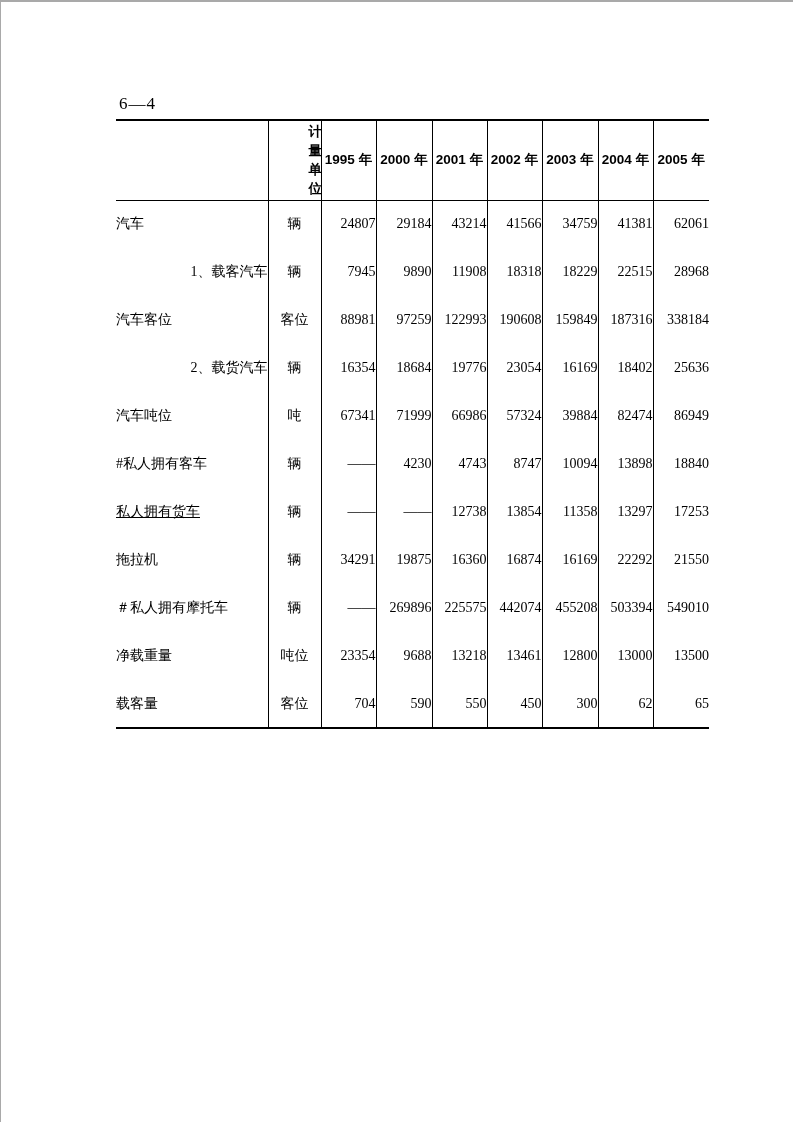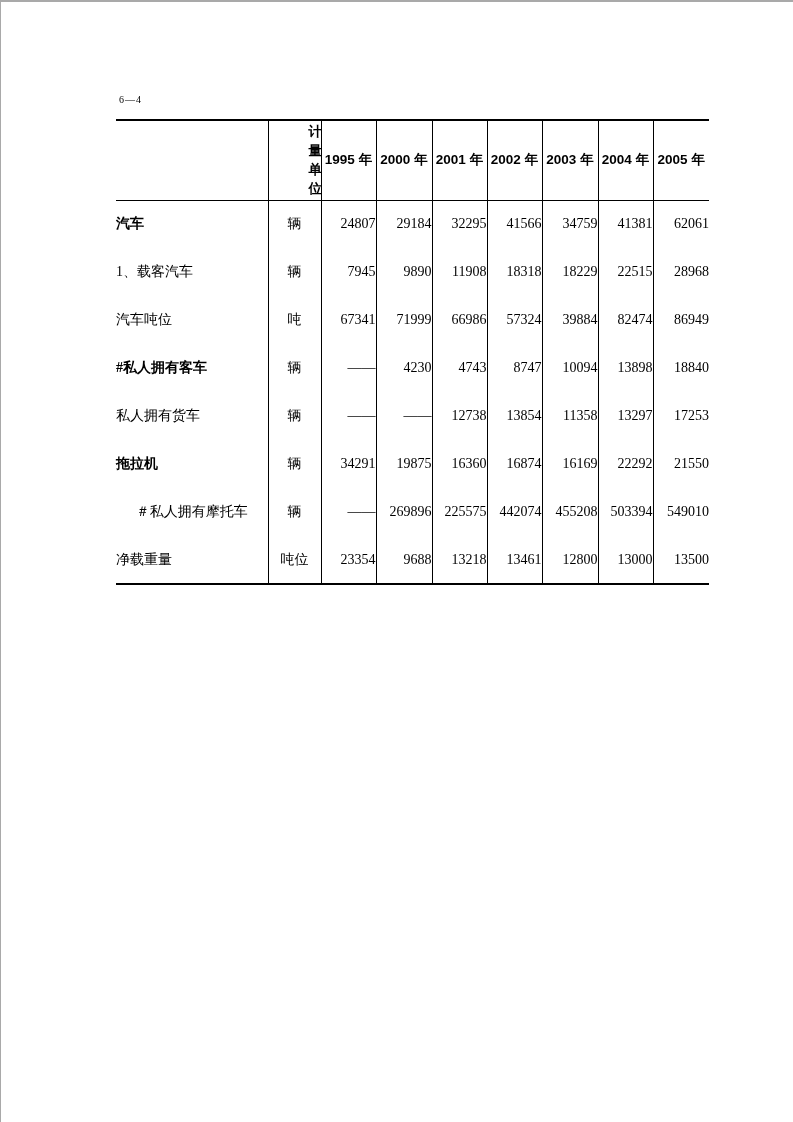--- a/index.html
+++ b/index.html
@@ -17,21 +17,21 @@
     position: absolute;
     inset: 0;
     background: #ffffff;
     border-top: 2px solid #a9a9a9;
     border-left: 1px solid #a9a9a9;
   }
   .page-label {
     position: absolute;
     left: 118px;
     top: 92px;
-    font-size: 10px;
+    font-size: 17px;
     letter-spacing: 1px;
     text-align: center;
   }
   table.stat-table {
     position: absolute;
     left: 115px;
     top: 117px;
     width: 593px;
     border-collapse: collapse;
     table-layout: fixed;
@@ -66,24 +66,24 @@
     word-spacing: 9px;
     padding-left: 40px;
   }
   td.label-cell { text-align: left; }
   td.unit-cell  { text-align: center; }
   td.value-cell {
     text-align: right;
     padding-right: 8px;
     font-family: "Liberation Serif", "DejaVu Serif", serif;
   }
-  td.indent-0 { padding-left: 29px; font-weight: bold; }
-  td.indent-1 { padding-left: 37px; }
-  td.indent-2 { padding-left: 44px; text-align: center; }
-  td.indent-3 { padding-left: 49px; }
+  td.indent-0 { padding-left: 29px; }
+  td.indent-1 { padding-left: 37px; text-decoration: underline; }
+  td.indent-2 { padding-left: 44px; }
+  td.indent-3 { padding-left: 49px; text-align: right; }
   td.indent-4 { padding-left: 55px; }
 </style>
 </head>
 <body>
 
 <div class="page">
 
   <div class="page-label">6—4</div>
 
   <table class="stat-table">
@@ -113,36 +113,58 @@
         <th class="year-head">2004 年</th>
         <th class="year-head">2005 年</th>
       </tr>
     </thead>
     <tbody>
         <tr>
           <td class="label-cell indent-0">汽车</td>
           <td class="unit-cell">辆</td>
           <td class="value-cell">24807</td>
           <td class="value-cell">29184</td>
-          <td class="value-cell">32295</td>
+          <td class="value-cell">43214</td>
           <td class="value-cell">41566</td>
           <td class="value-cell">34759</td>
           <td class="value-cell">41381</td>
           <td class="value-cell">62061</td>
         </tr>
         <tr>
           <td class="label-cell indent-3">1、载客汽车</td>
           <td class="unit-cell">辆</td>
           <td class="value-cell">7945</td>
           <td class="value-cell">9890</td>
           <td class="value-cell">11908</td>
           <td class="value-cell">18318</td>
           <td class="value-cell">18229</td>
           <td class="value-cell">22515</td>
           <td class="value-cell">28968</td>
+        </tr>
+        <tr>
+          <td class="label-cell indent-4">汽车客位</td>
+          <td class="unit-cell">客位</td>
+          <td class="value-cell">88981</td>
+          <td class="value-cell">97259</td>
+          <td class="value-cell">122993</td>
+          <td class="value-cell">190608</td>
+          <td class="value-cell">159849</td>
+          <td class="value-cell">187316</td>
+          <td class="value-cell">338184</td>
+        </tr>
+        <tr>
+          <td class="label-cell indent-3">2、载货汽车</td>
+          <td class="unit-cell">辆</td>
+          <td class="value-cell">16354</td>
+          <td class="value-cell">18684</td>
+          <td class="value-cell">19776</td>
+          <td class="value-cell">23054</td>
+          <td class="value-cell">16169</td>
+          <td class="value-cell">18402</td>
+          <td class="value-cell">25636</td>
         </tr>
         <tr>
           <td class="label-cell indent-4">汽车吨位</td>
           <td class="unit-cell">吨</td>
           <td class="value-cell">67341</td>
           <td class="value-cell">71999</td>
           <td class="value-cell">66986</td>
           <td class="value-cell">57324</td>
           <td class="value-cell">39884</td>
           <td class="value-cell">82474</td>
@@ -196,16 +218,27 @@
           <td class="label-cell indent-4">净载重量</td>
           <td class="unit-cell">吨位</td>
           <td class="value-cell">23354</td>
           <td class="value-cell">9688</td>
           <td class="value-cell">13218</td>
           <td class="value-cell">13461</td>
           <td class="value-cell">12800</td>
           <td class="value-cell">13000</td>
           <td class="value-cell">13500</td>
         </tr>
+        <tr>
+          <td class="label-cell indent-4">载客量</td>
+          <td class="unit-cell">客位</td>
+          <td class="value-cell">704</td>
+          <td class="value-cell">590</td>
+          <td class="value-cell">550</td>
+          <td class="value-cell">450</td>
+          <td class="value-cell">300</td>
+          <td class="value-cell">62</td>
+          <td class="value-cell">65</td>
+        </tr>
       </tbody>
   </table>
 
 </div>
 
 </body></html>

